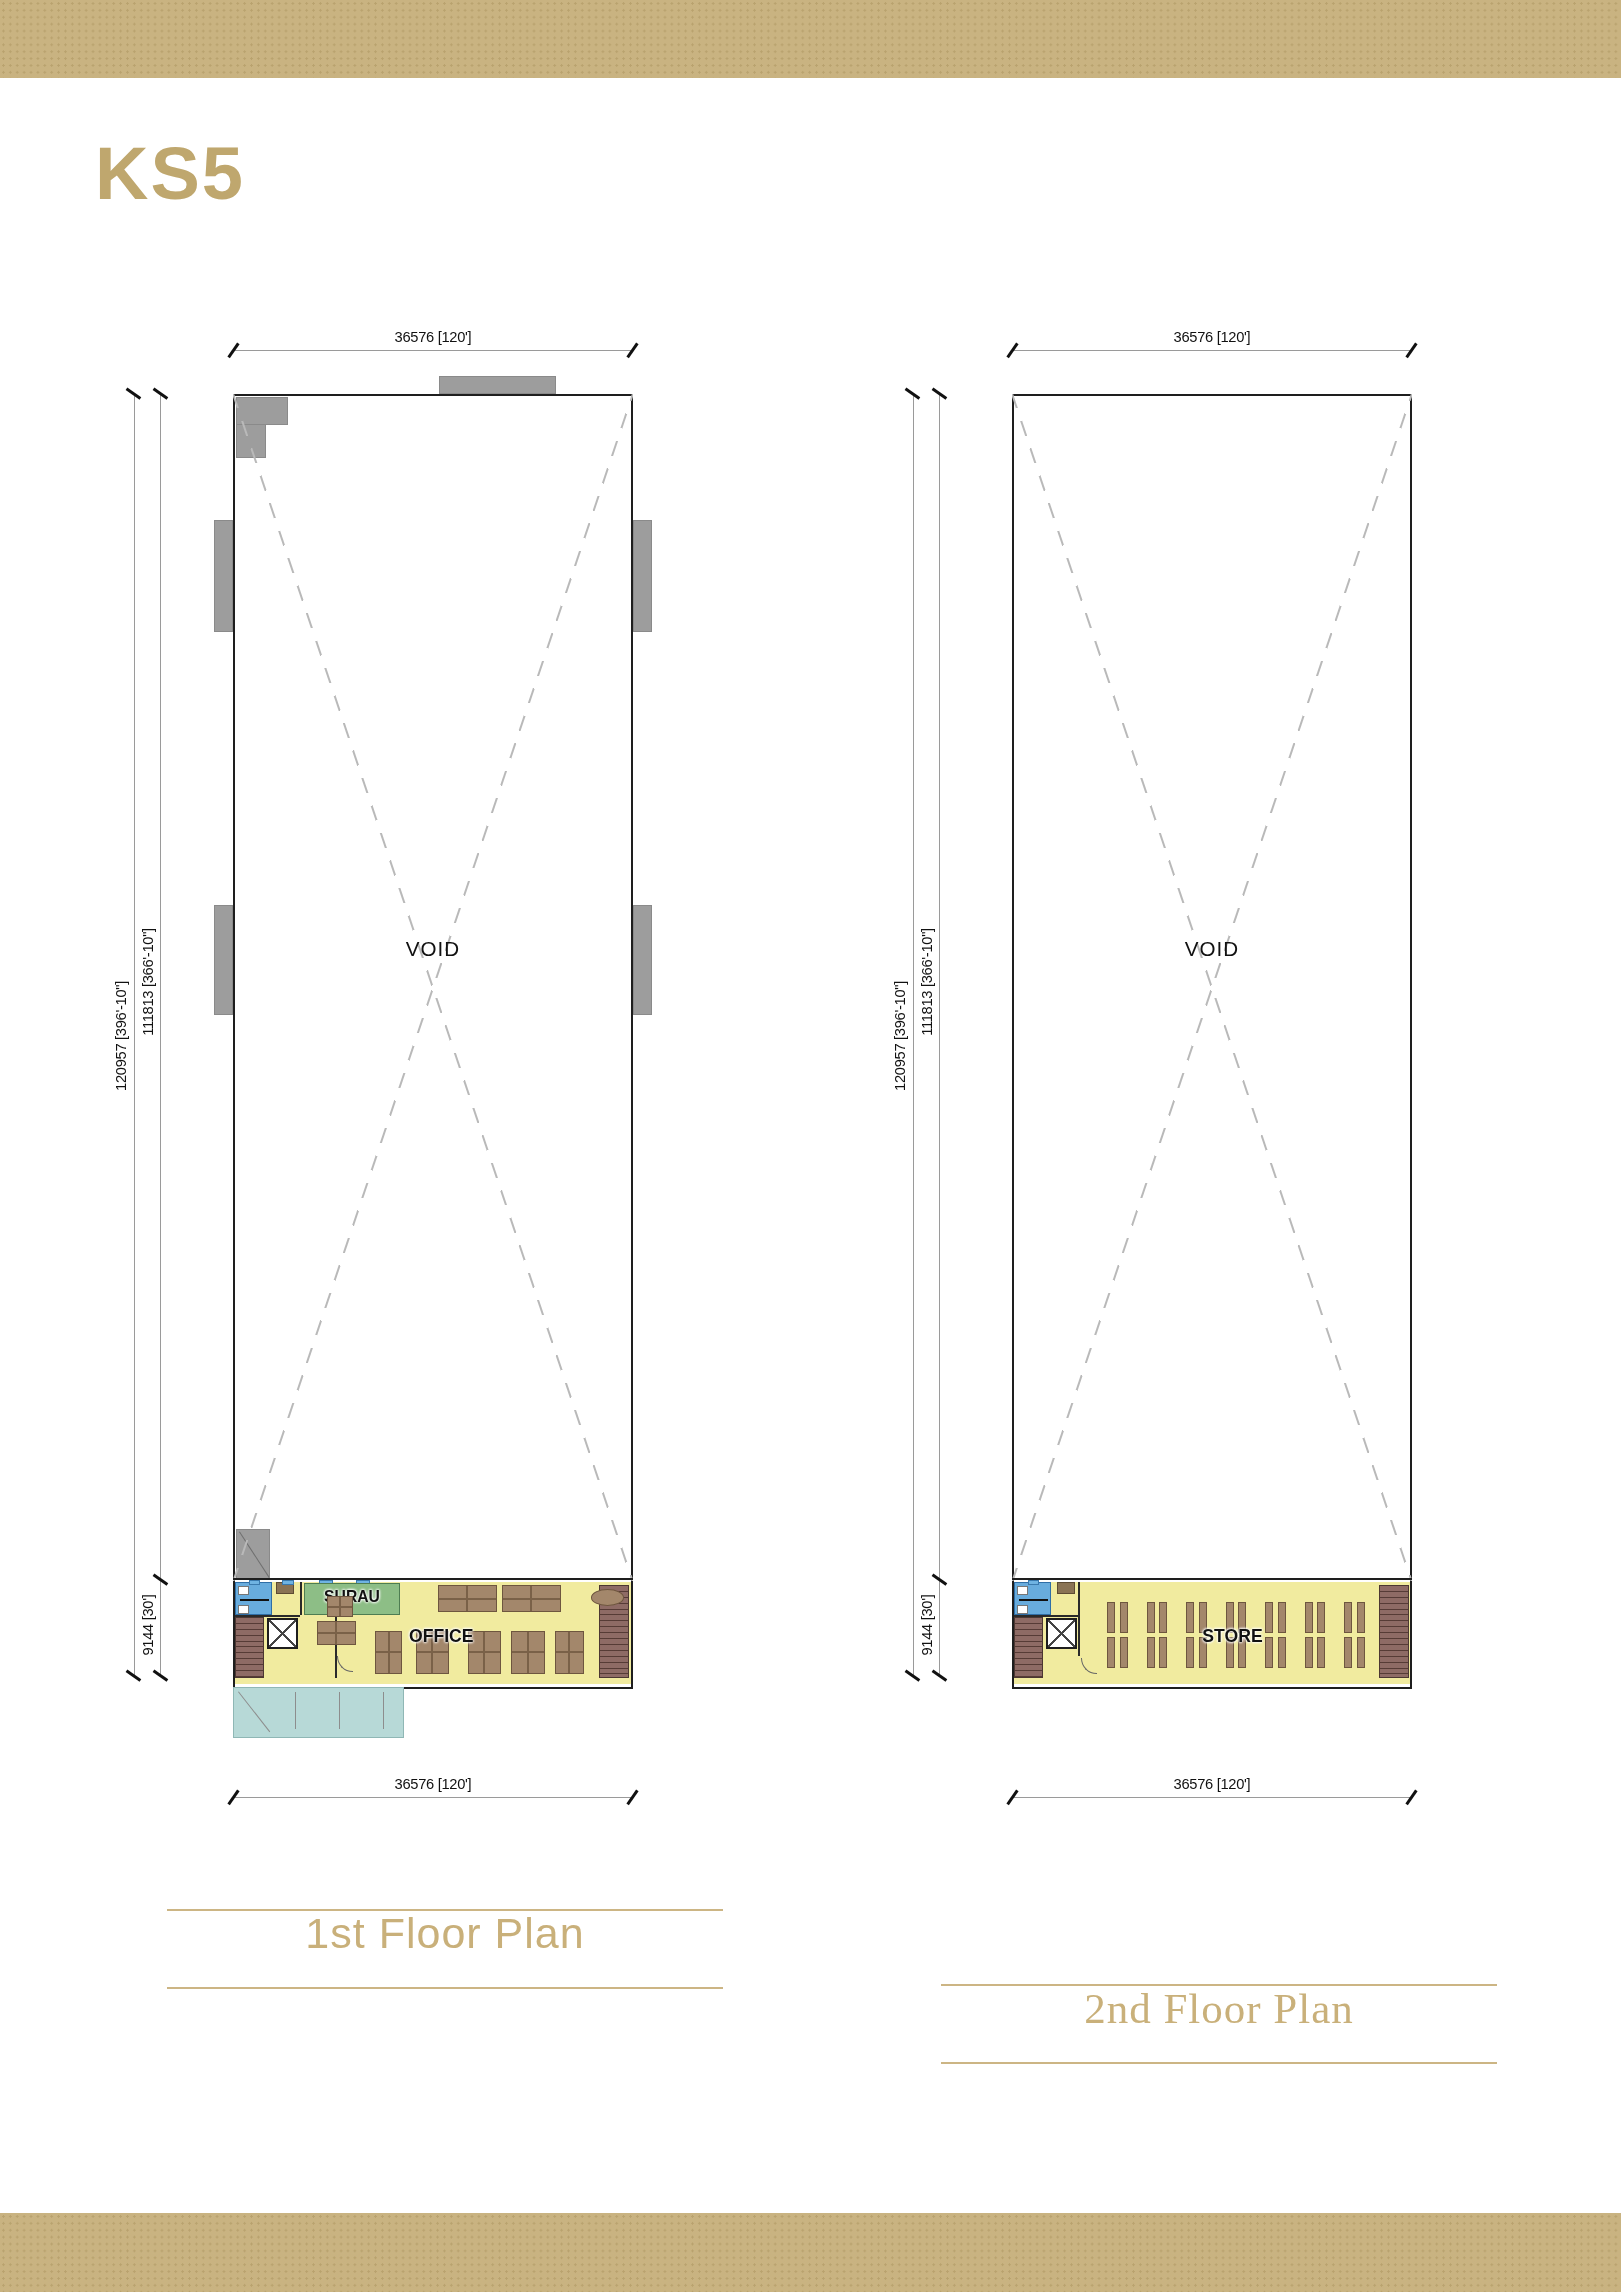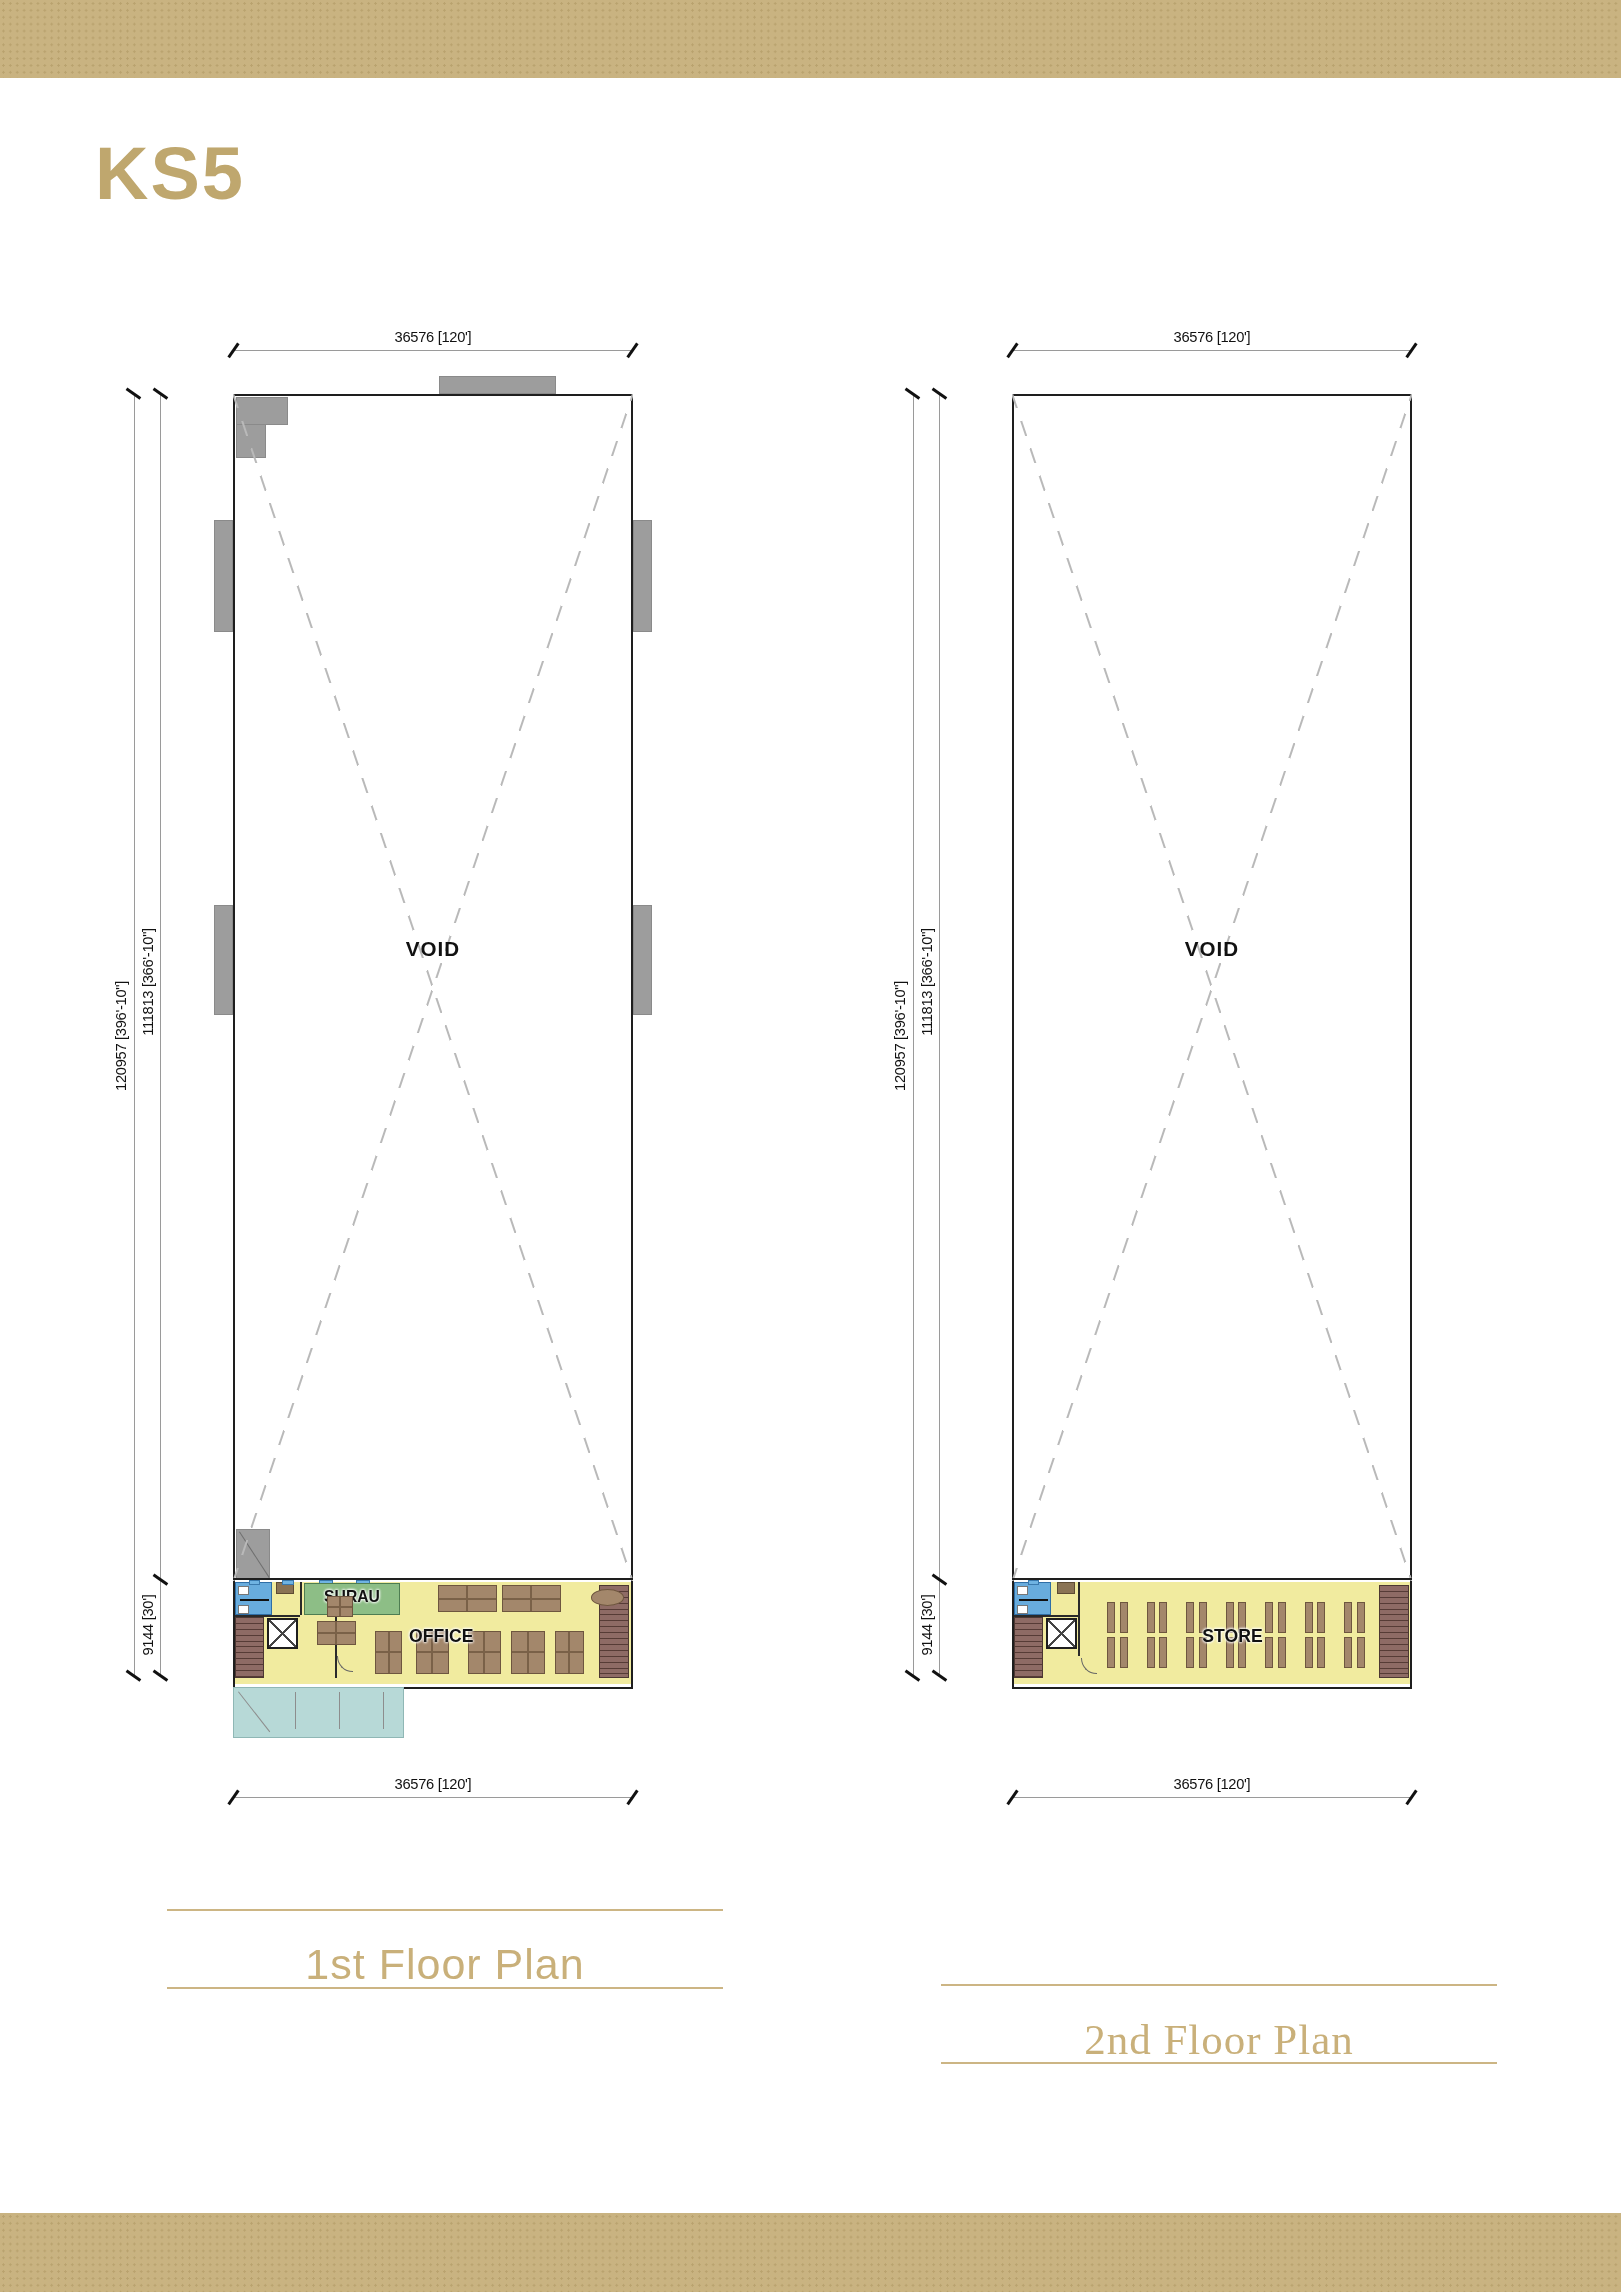--- a/index.html
+++ b/index.html
@@ -17,21 +17,21 @@
   
   .plan{width:400px;height:1295px;}
   #plan1{left:233px;top:394px;}
   #plan2{left:1012px;top:394px;}
   .building{left:0;top:0;width:400px;height:1295px;border:2.9px solid #1e1e1e;background:#fff;}
   .void-area{left:0;top:0;width:400px;height:1187px;overflow:hidden;}
   .diag{left:50%;top:50%;width:1255px;height:2px;
     background:repeating-linear-gradient(90deg,#b9b9b9 0 15.7px,transparent 15.7px 29px);}
   .diag.a{transform:translate(-50%,-50%) rotate(71.4deg);}
   .diag.b{transform:translate(-50%,-50%) rotate(-71.4deg);}
-  .void-label{left:0;top:543px;width:400px;text-align:center;font-size:20.6px;font-weight:700;color:#111;letter-spacing:1px;}
+  .void-label{left:0;top:543px;width:400px;text-align:center;font-size:20.6px;font-weight:400;color:#111;letter-spacing:1px;}
 
   
   .dim-line-h{height:1px;background:#9a9a9a;}
   .dim-line-v{width:1px;background:#9a9a9a;}
   .tick{width:16.7px;height:2.9px;background:#111;}
   .tick.h{transform:rotate(-55deg);}
   .tick.v{transform:rotate(35deg);}
   .dim-text{font-size:14.7px;color:#111;letter-spacing:-0.3px;white-space:nowrap;}
   .dim-text.rot{transform:translate(-50%,-50%) rotate(-90deg);}
 
@@ -61,21 +61,21 @@
   .door{width:15.7px;height:15.7px;border:1px solid #666;border-top:none;border-right:none;border-radius:0 0 0 100%;}
 
   
   .gray{background:#9d9d9d;border:1px solid #8a8a8a;}
   .canopy{background:#b7d9d7;border:1px solid #8fb7b5;}
   .canopy .post{position:absolute;top:3.9px;bottom:7.8px;width:1px;background:#8d8d8d;}
   .canopy .ramp{position:absolute;left:3.9px;top:3.9px;width:1px;height:51px;background:#8d8d8d;transform:rotate(-38deg);transform-origin:top left;}
   .ramp-line{position:absolute;left:2px;top:2px;width:1px;height:59px;background:#6f6f6f;transform:rotate(-33deg);transform-origin:top left;}
 
   
-  .caption{width:556px;height:80px;display:flex;align-items:flex-end;justify-content:center;}
+  .caption{width:556px;height:80px;display:flex;align-items:flex-start;justify-content:center;}
   .caption::before,.caption::after{content:"";position:absolute;left:0;right:0;height:2px;background:#ccb584;}
   .caption::before{top:0;}
   .caption::after{bottom:0;}
   .caption span{font-size:43px;font-weight:500;color:#c9b07a;letter-spacing:1px;}
   #caption1{left:167px;top:1909px;}
   #caption2{left:941px;top:1984px;font-family:Liberation Serif, serif;}
 </style>
 </head>
 <body>
 

